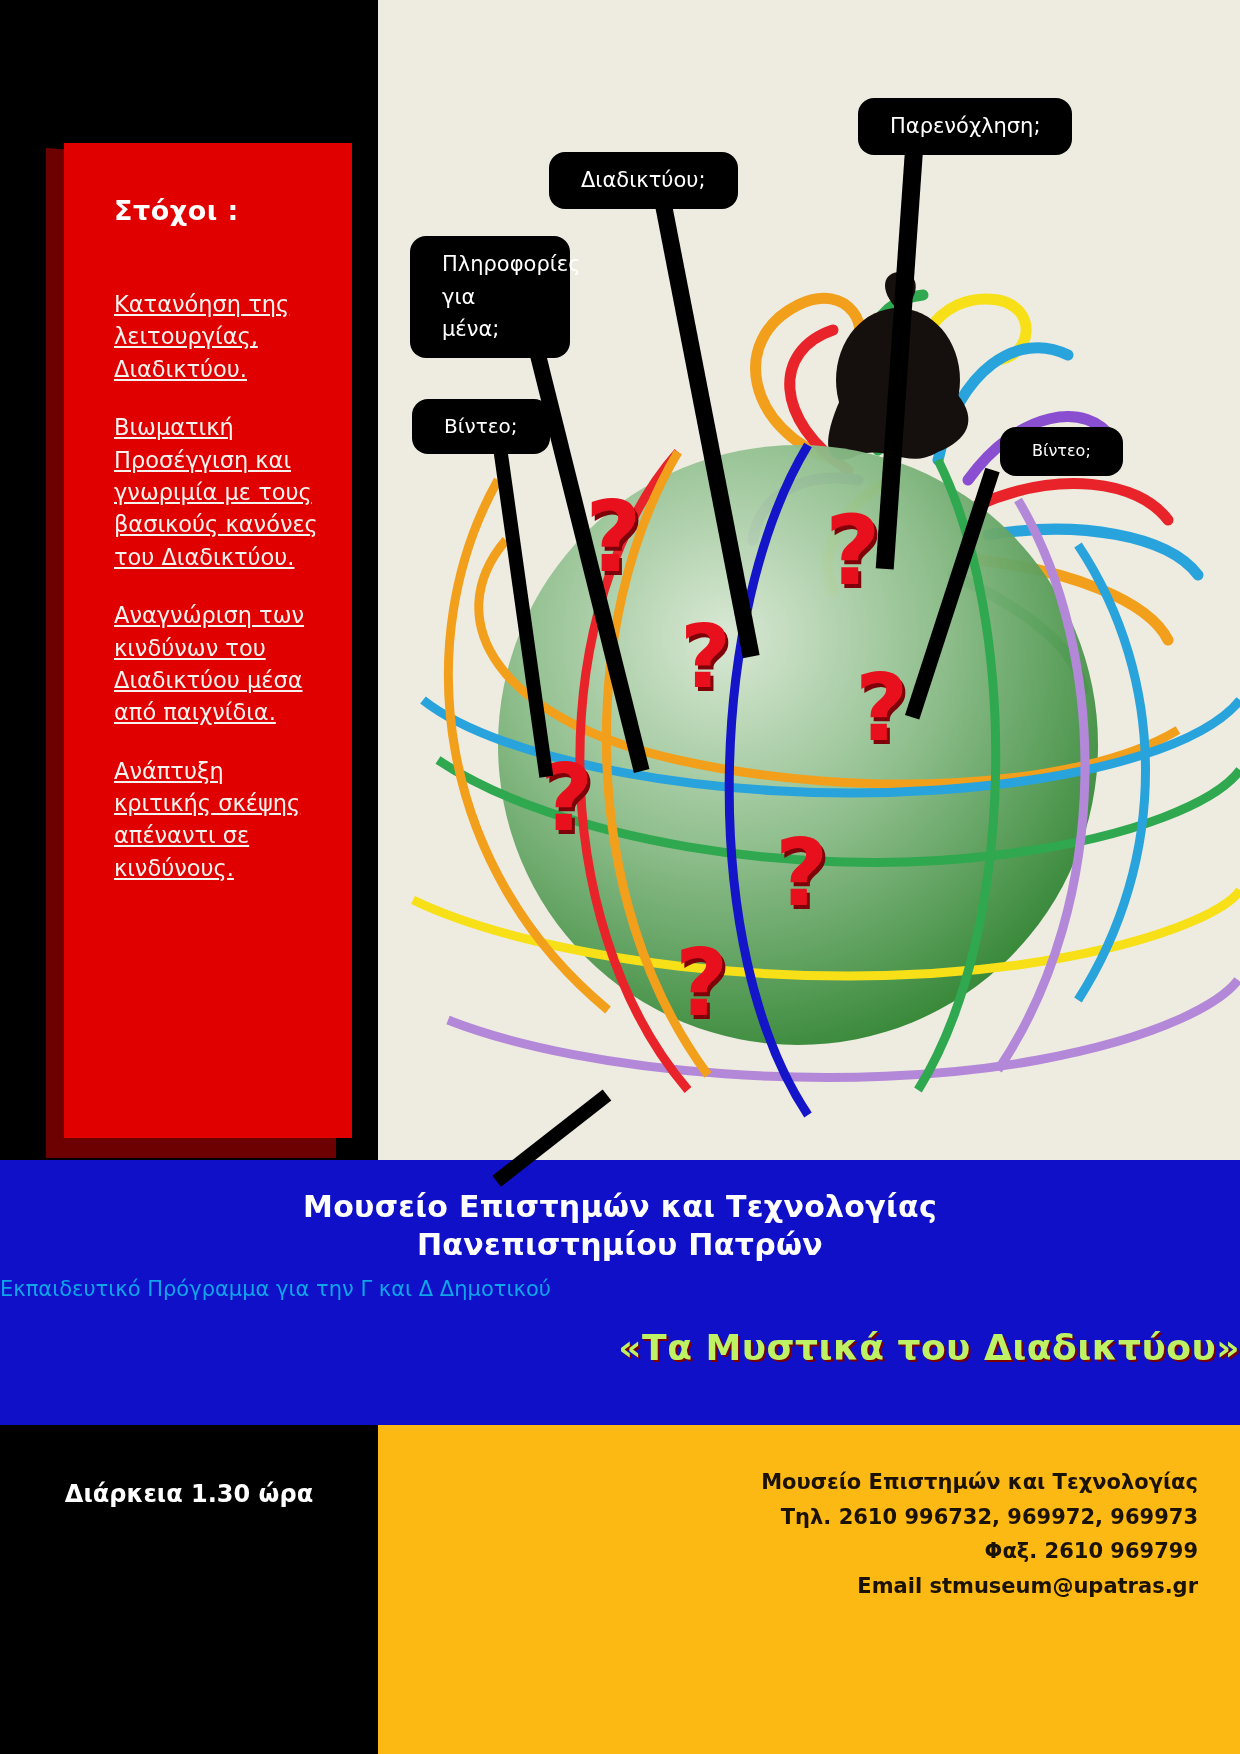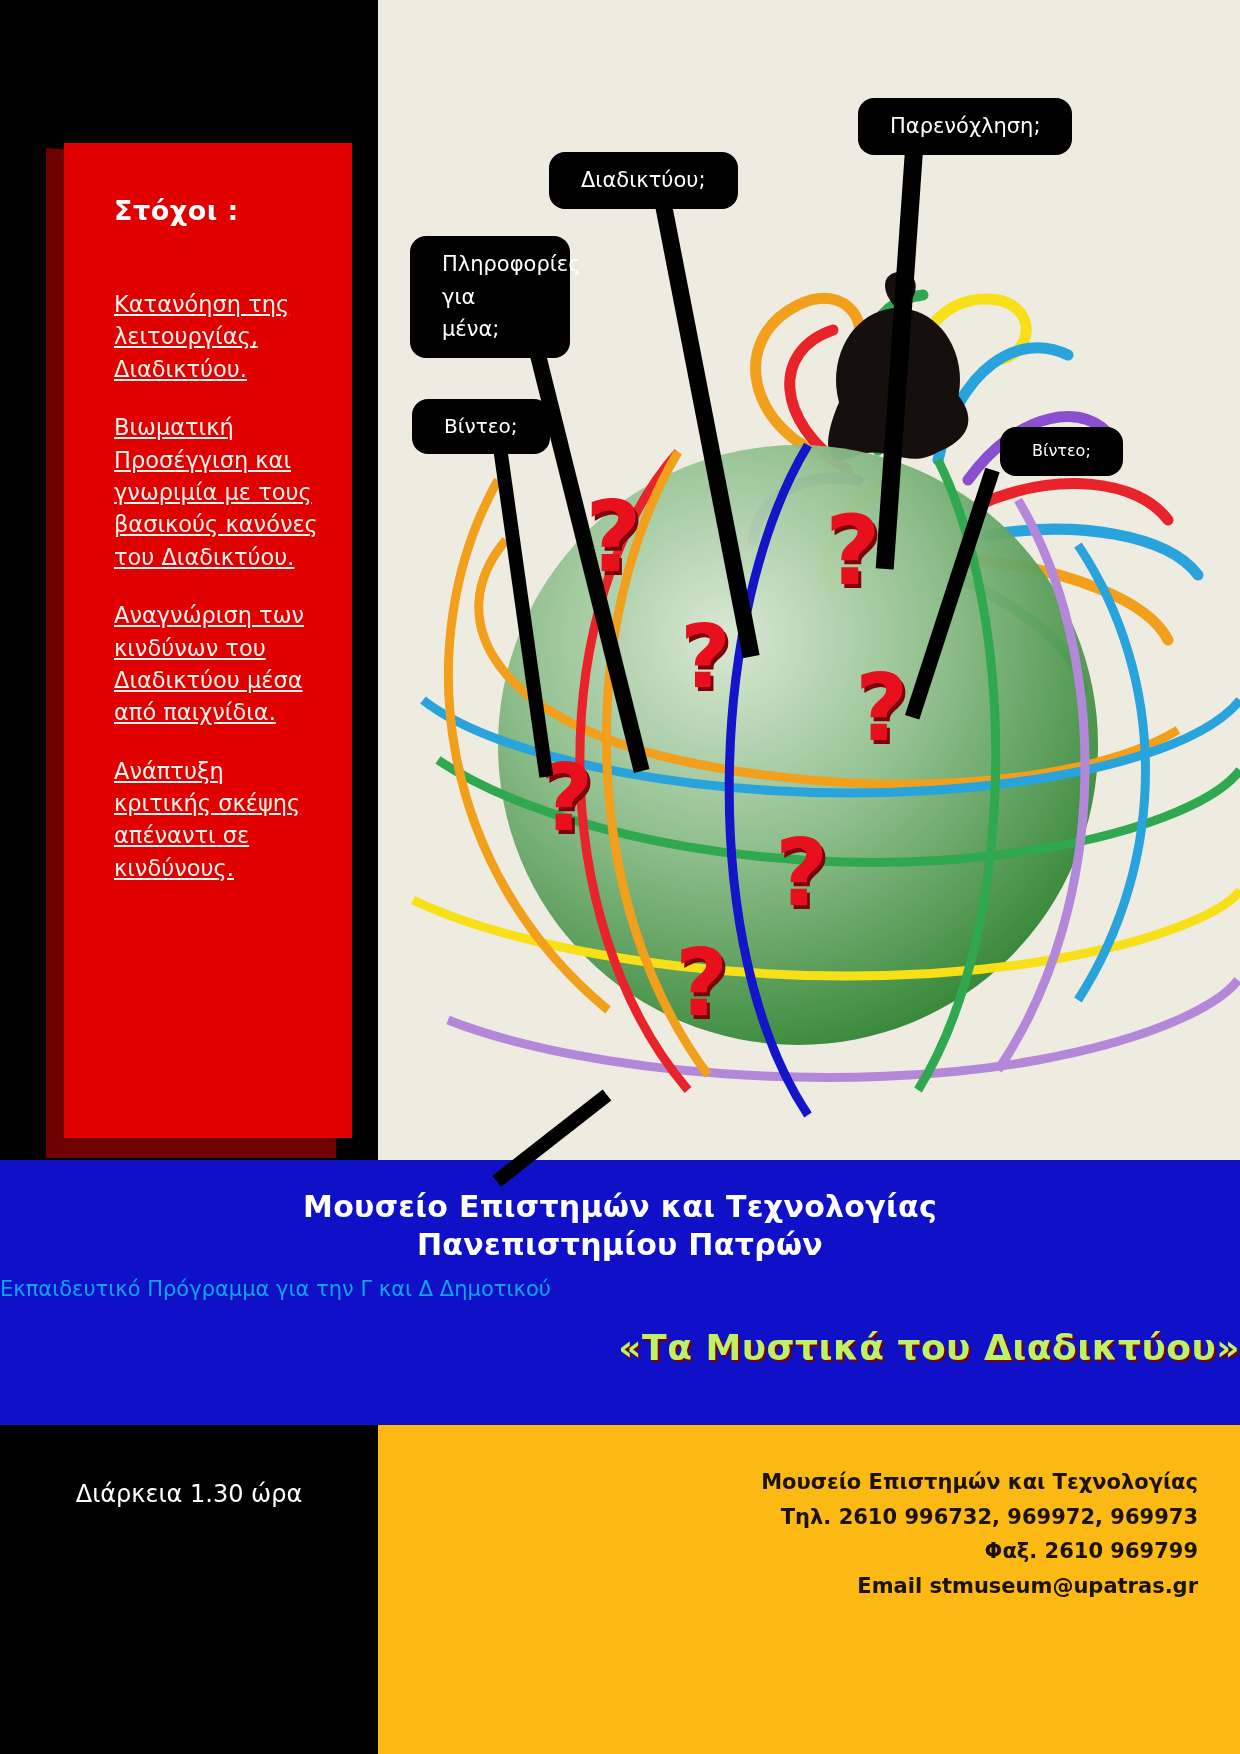--- a/index.html
+++ b/index.html
@@ -61,21 +61,21 @@
     text-align:right;margin:26px 0 0 0;color:#bef264;
     font-weight:bold;font-size:36px;letter-spacing:.5px;
     text-shadow:2px 2px 0 #7a0000;
   }
   
   #bottom-left{
     position:absolute;left:0;top:1425px;width:378px;height:329px;background:#000;
   }
   #duration{
     position:absolute;left:0;top:1480px;width:378px;text-align:center;
-    color:#fff;font-weight:normal;font-size:24px;
+    color:#fff;font-weight:bold;font-size:24px;
   }
   #yellow-box{
     position:absolute;left:378px;top:1425px;width:862px;height:329px;background:#fcb813;
   }
   #contact{
     position:absolute;right:42px;top:40px;text-align:right;
     color:#1a1205;font-weight:bold;font-size:21px;line-height:1.65;
   }
   .qmark{
     position:absolute;color:#e8101c;font-weight:bold;

